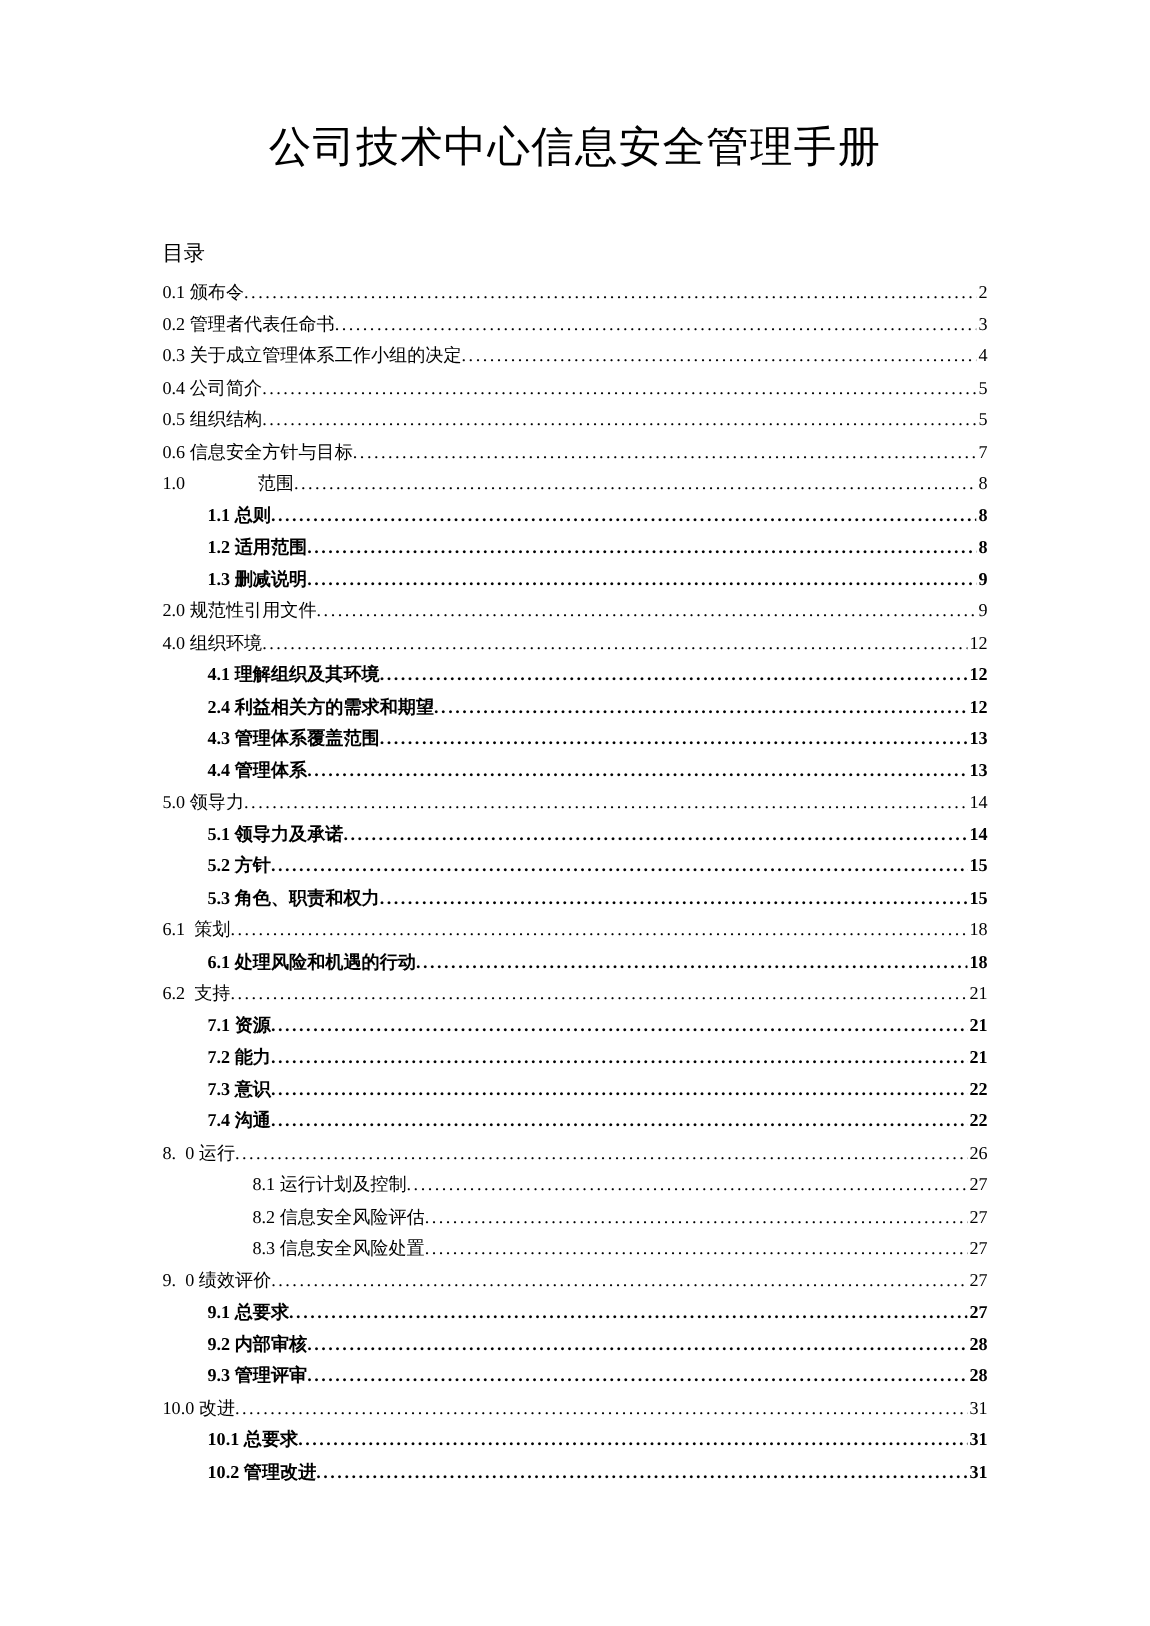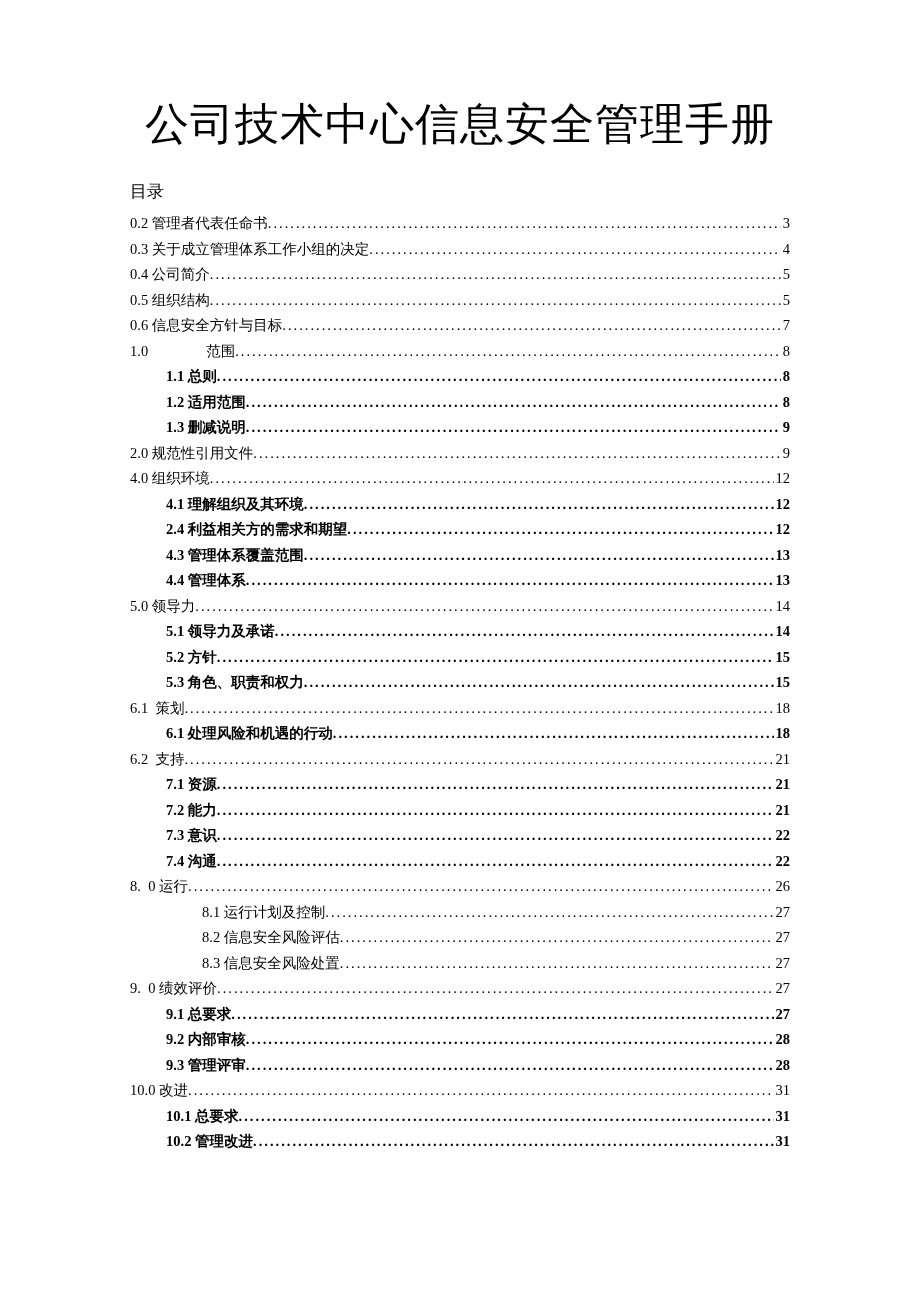--- a/index.html
+++ b/index.html
@@ -9,23 +9,23 @@
     }
     body {
       background: #ffffff;
       font-family: "SimSun", "Microsoft YaHei", serif;
       width: 920px;
       height: 1301px;
       padding: 95px 130px 80px 130px;
     }
     .title {
       text-align: center;
-      font-size: 44px;
+      font-size: 34px;
       font-weight: normal;
-      margin-bottom: 26px;
+      margin-bottom: 50px;
       letter-spacing: 1px;
     }
     .toc-header {
       font-size: 17px;
       margin-bottom: 8px;
     }
     .toc {
       font-size: 14.5px;
     }
     .toc-line {
@@ -61,20 +61,25 @@
   </style>
 </head>
 <body>
 
 <h1 class="title">公司技术中心信息安全管理手册</h1>
 
 <div class="toc-header">目录</div>
 
 <div class="toc" id="toc-container">
     <div class="toc-line">
+      <span class="toc-label">0.1 颁布令</span>
+      <span class="toc-dots"></span>
+      <span class="toc-page">2</span>
+    </div>
+    <div class="toc-line">
       <span class="toc-label">0.2 管理者代表任命书</span>
       <span class="toc-dots"></span>
       <span class="toc-page">3</span>
     </div>
     <div class="toc-line">
       <span class="toc-label">0.3 关于成立管理体系工作小组的决定</span>
       <span class="toc-dots"></span>
       <span class="toc-page">4</span>
     </div>
     <div class="toc-line">

